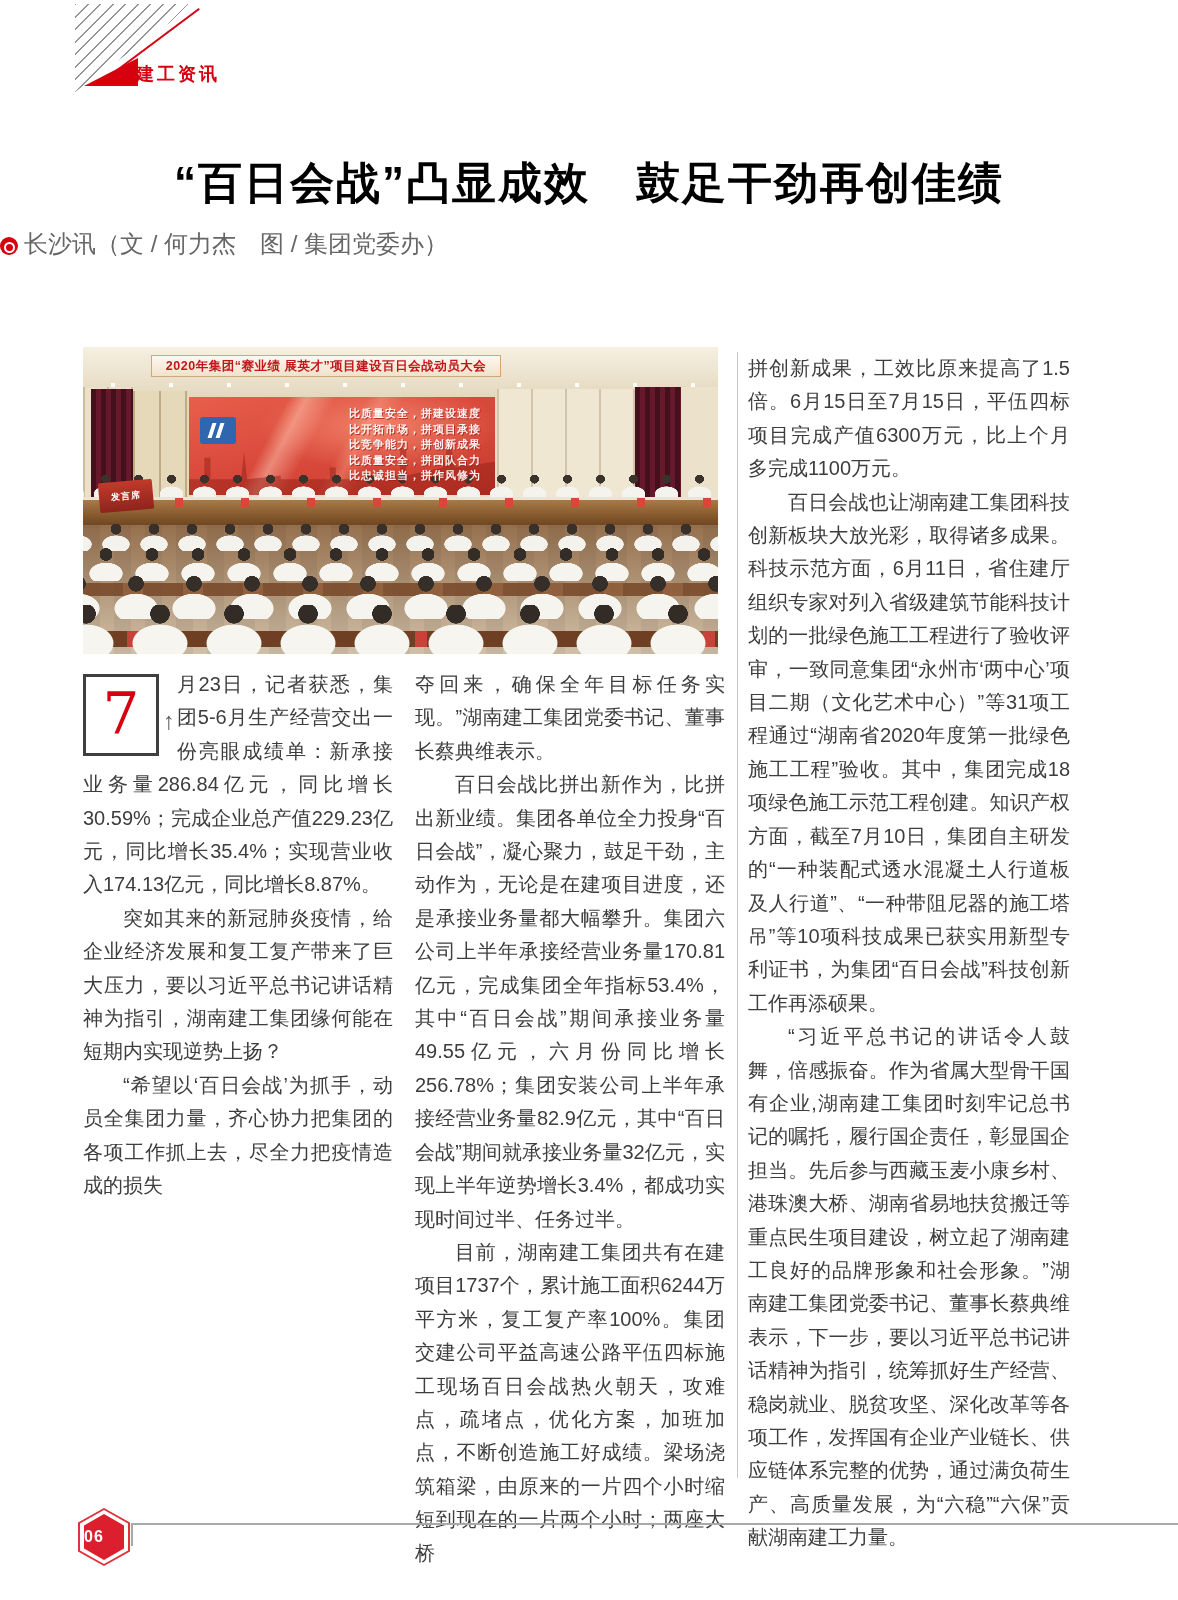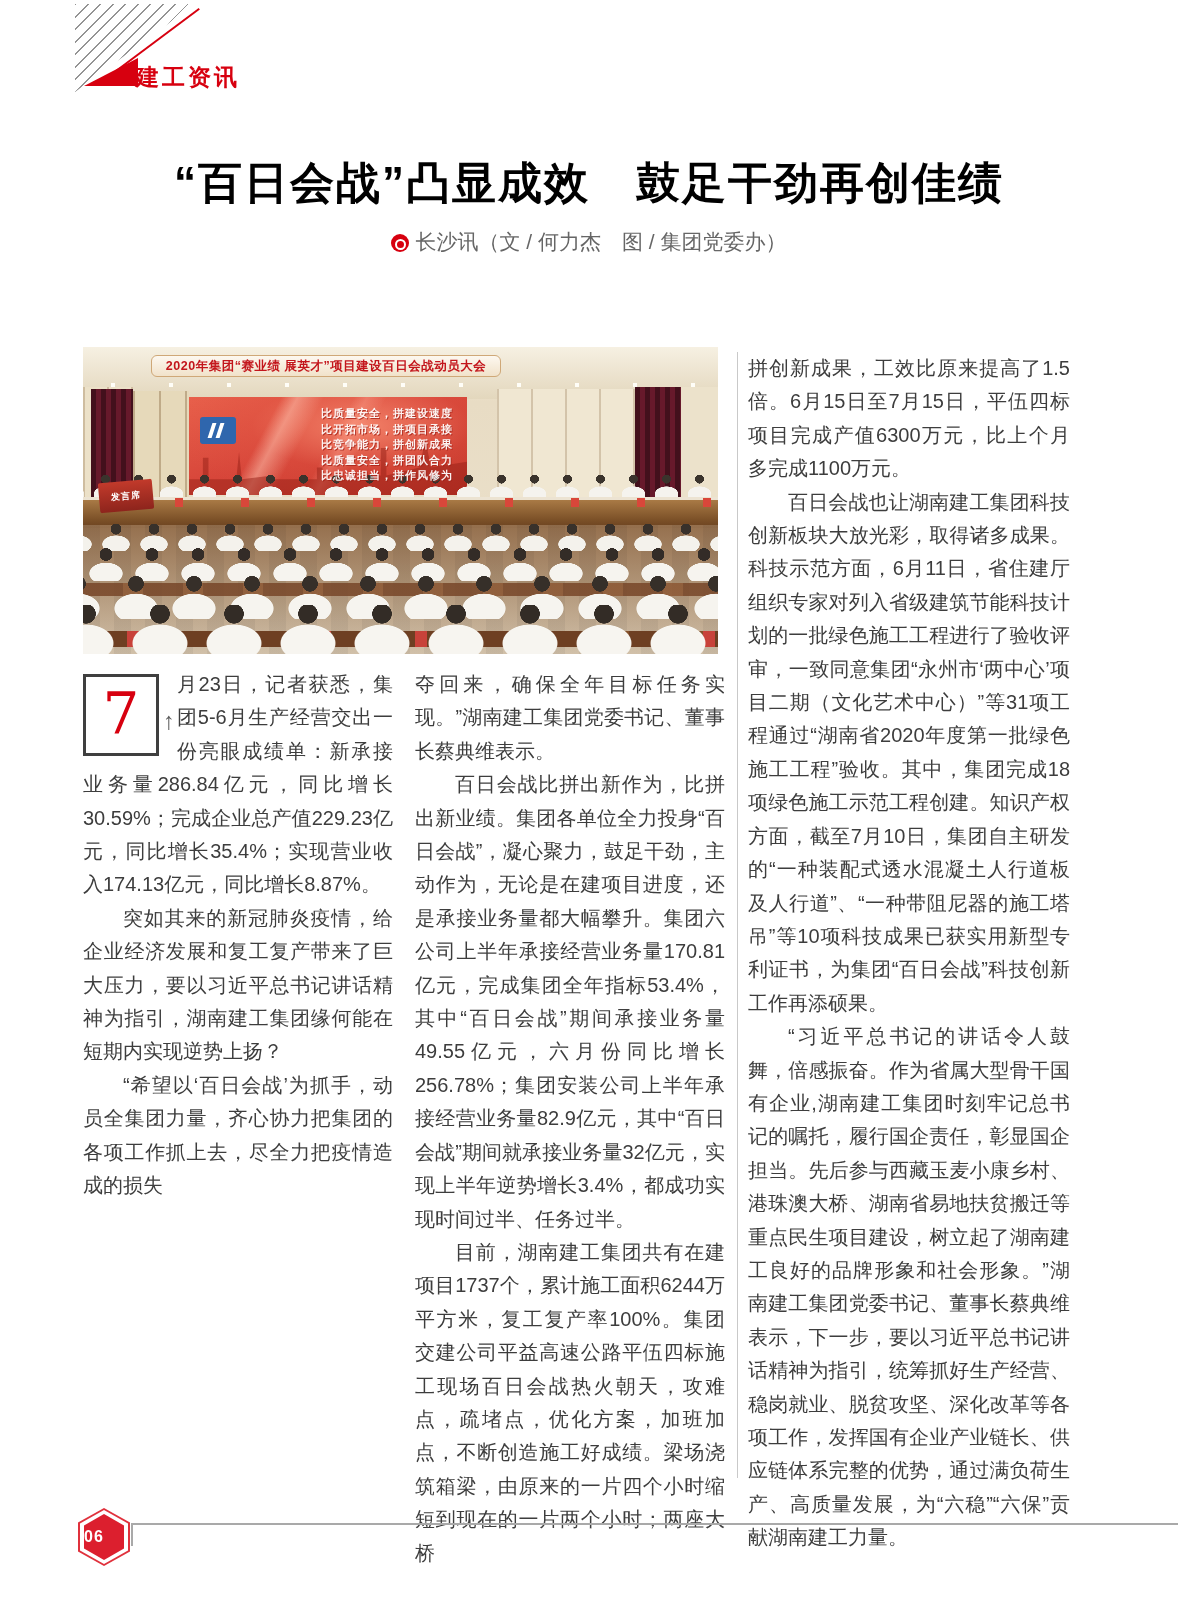--- a/index.html
+++ b/index.html
@@ -7,59 +7,59 @@
         font-family:"Liberation Sans","DejaVu Sans",sans-serif;}
 
   
   .stripes{position:absolute;left:75px;top:4px;width:120px;height:88px;
     background:repeating-linear-gradient(135deg,#949494 0 1.4px,transparent 1.4px 8.8px);
     clip-path:polygon(0 0,100% 0,0 100%);}
   .red-triangle{position:absolute;left:84px;top:58px;width:54px;height:28px;background:#d7000f;
     clip-path:polygon(100% 0,100% 100%,0 100%);}
   .red-diagonal{position:absolute;left:116px;top:70px;width:104px;height:2px;background:#d7000f;
     transform:rotate(-36.8deg);transform-origin:0 50%;}
-  .section-label{position:absolute;left:136px;top:62px;font-size:23px;font-weight:bold;
+  .section-label{position:absolute;left:136px;top:62px;font-size:18px;font-weight:bold;
     color:#d7000f;letter-spacing:3px;}
 
   
   .title{position:absolute;left:0;right:0;top:154px;text-align:center;
     font-size:44px;font-weight:900;color:#000000;letter-spacing:2px;}
-  .byline{position:absolute;left:0;right:0;top:228px;text-align:center;
-    font-size:21px;color:#666;}
+  .byline{position:absolute;left:0;right:0;top:228px;
+    font-size:24px;color:#666;}
   .byline-icon{display:inline-block;vertical-align:-3px;width:18px;height:18px;border-radius:50%;
     background:#d7000f;position:relative;margin-right:6px;}
   .byline-icon::after{content:"";position:absolute;left:4px;top:5px;width:7px;height:7px;
     border:2.5px solid #fff;border-radius:50%;}
 
   
   .photo{position:absolute;left:83px;top:347px;width:635px;height:307px;overflow:hidden;
     background:linear-gradient(#f3ecdd 0%,#e8dcc4 18%,#ece2cd 100%);}
   .ceiling{position:absolute;left:0;top:0;right:0;height:52px;
     background:linear-gradient(#f6f0e2,#e3d7bd);
     background-image:radial-gradient(circle 2.5px at 30px 38px,#fffef8 95%,transparent),
       linear-gradient(#f6f0e2,#e3d7bd);background-size:58px 100%,100% 100%;}
   .banner{position:absolute;left:68px;top:8px;width:348px;height:20px;line-height:20px;
-    background:linear-gradient(#fdf8f0,#f1e2ca);border:1px solid #cfa878;border-radius:6px;
+    background:linear-gradient(#fdf8f0,#f1e2ca);border:1px solid #cfa878;border-radius:0;
     color:#c3161c;font-weight:bold;font-size:12.5px;text-align:center;letter-spacing:.5px;
     white-space:nowrap;overflow:hidden;}
   .wall-left{position:absolute;left:0;top:40px;width:50px;height:112px;background:#ece1c8;
     background-image:repeating-linear-gradient(90deg,rgba(130,95,55,.28) 0 2px,transparent 2px 24px);}
   .curtain-left{position:absolute;left:8px;top:42px;width:42px;height:112px;
     background:repeating-linear-gradient(90deg,#43101c 0 5px,#67192b 5px 10px);}
   .panel-left{position:absolute;left:50px;top:44px;width:56px;height:108px;background:#e6d9ba;
     background-image:repeating-linear-gradient(90deg,rgba(120,85,45,.35) 0 2px,transparent 2px 26px);}
   .wall-right{position:absolute;left:414px;top:42px;width:150px;height:110px;background:#f0e7d2;
     background-image:repeating-linear-gradient(90deg,rgba(125,90,50,.25) 0 2px,transparent 2px 34px);}
   .curtain-right{position:absolute;left:552px;top:40px;width:46px;height:114px;
     background:repeating-linear-gradient(90deg,#43101c 0 5px,#67192b 5px 10px);}
   .wall-far-right{position:absolute;left:598px;top:40px;width:37px;height:114px;background:#ece2cb;}
 
   .screen{position:absolute;left:106px;top:50px;width:278px;height:98px;
     background:radial-gradient(ellipse at 62% 30%,#f28168 0%,#e4584442 45%,transparent 80%),
-      linear-gradient(160deg,#e8604b 0%,#d7463a 45%,#c23529 100%);}
+      linear-gradient(160deg,#e8604b 0%,#d7463a 45%,#c23529 100%);padding-left:28px;}
   .screen::before{content:"";position:absolute;inset:0;
     background:linear-gradient(118deg,transparent 28%,rgba(255,200,180,.5) 33%,transparent 41%),
       linear-gradient(118deg,transparent 50%,rgba(255,170,150,.35) 54%,transparent 60%);}
   .screen::after{content:"";position:absolute;inset:0;background:rgba(150,32,22,.5);
     clip-path:polygon(0 100%,0 84%,5% 84%,5% 62%,7% 62%,7% 84%,17% 84%,18% 56%,19% 84%,
       30% 80%,30% 84%,46% 84%,46% 72%,48% 72%,48% 84%,61% 84%,69% 80%,69% 52%,71% 52%,71% 80%,
       83% 72%,85% 42%,87% 72%,100% 66%,100% 100%);}
   .screen-logo{position:absolute;left:11px;top:20px;width:36px;height:27px;background:#2f66ad;
     border-radius:3px;z-index:2;}
   .screen-logo i{position:absolute;left:10px;top:6px;width:4px;height:15px;background:#fff;

